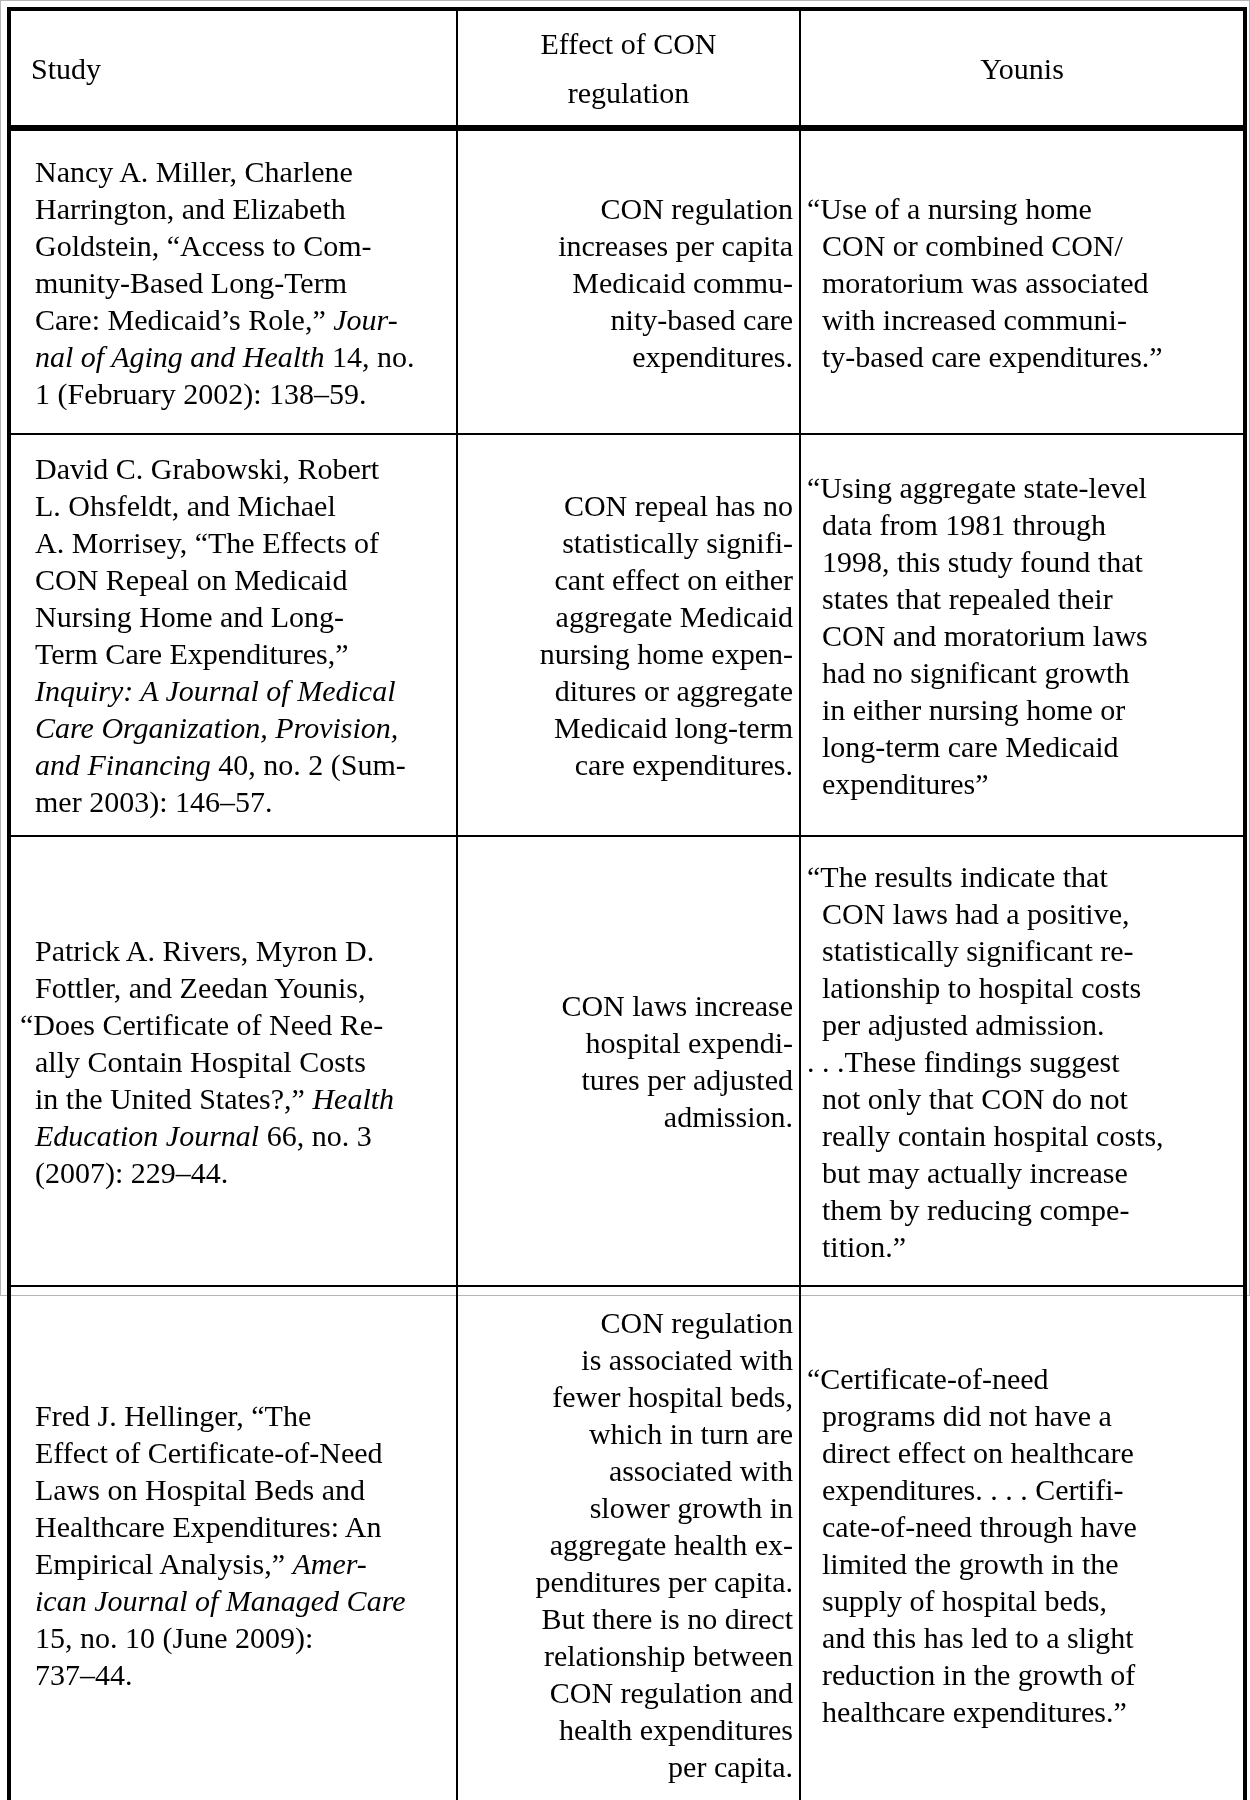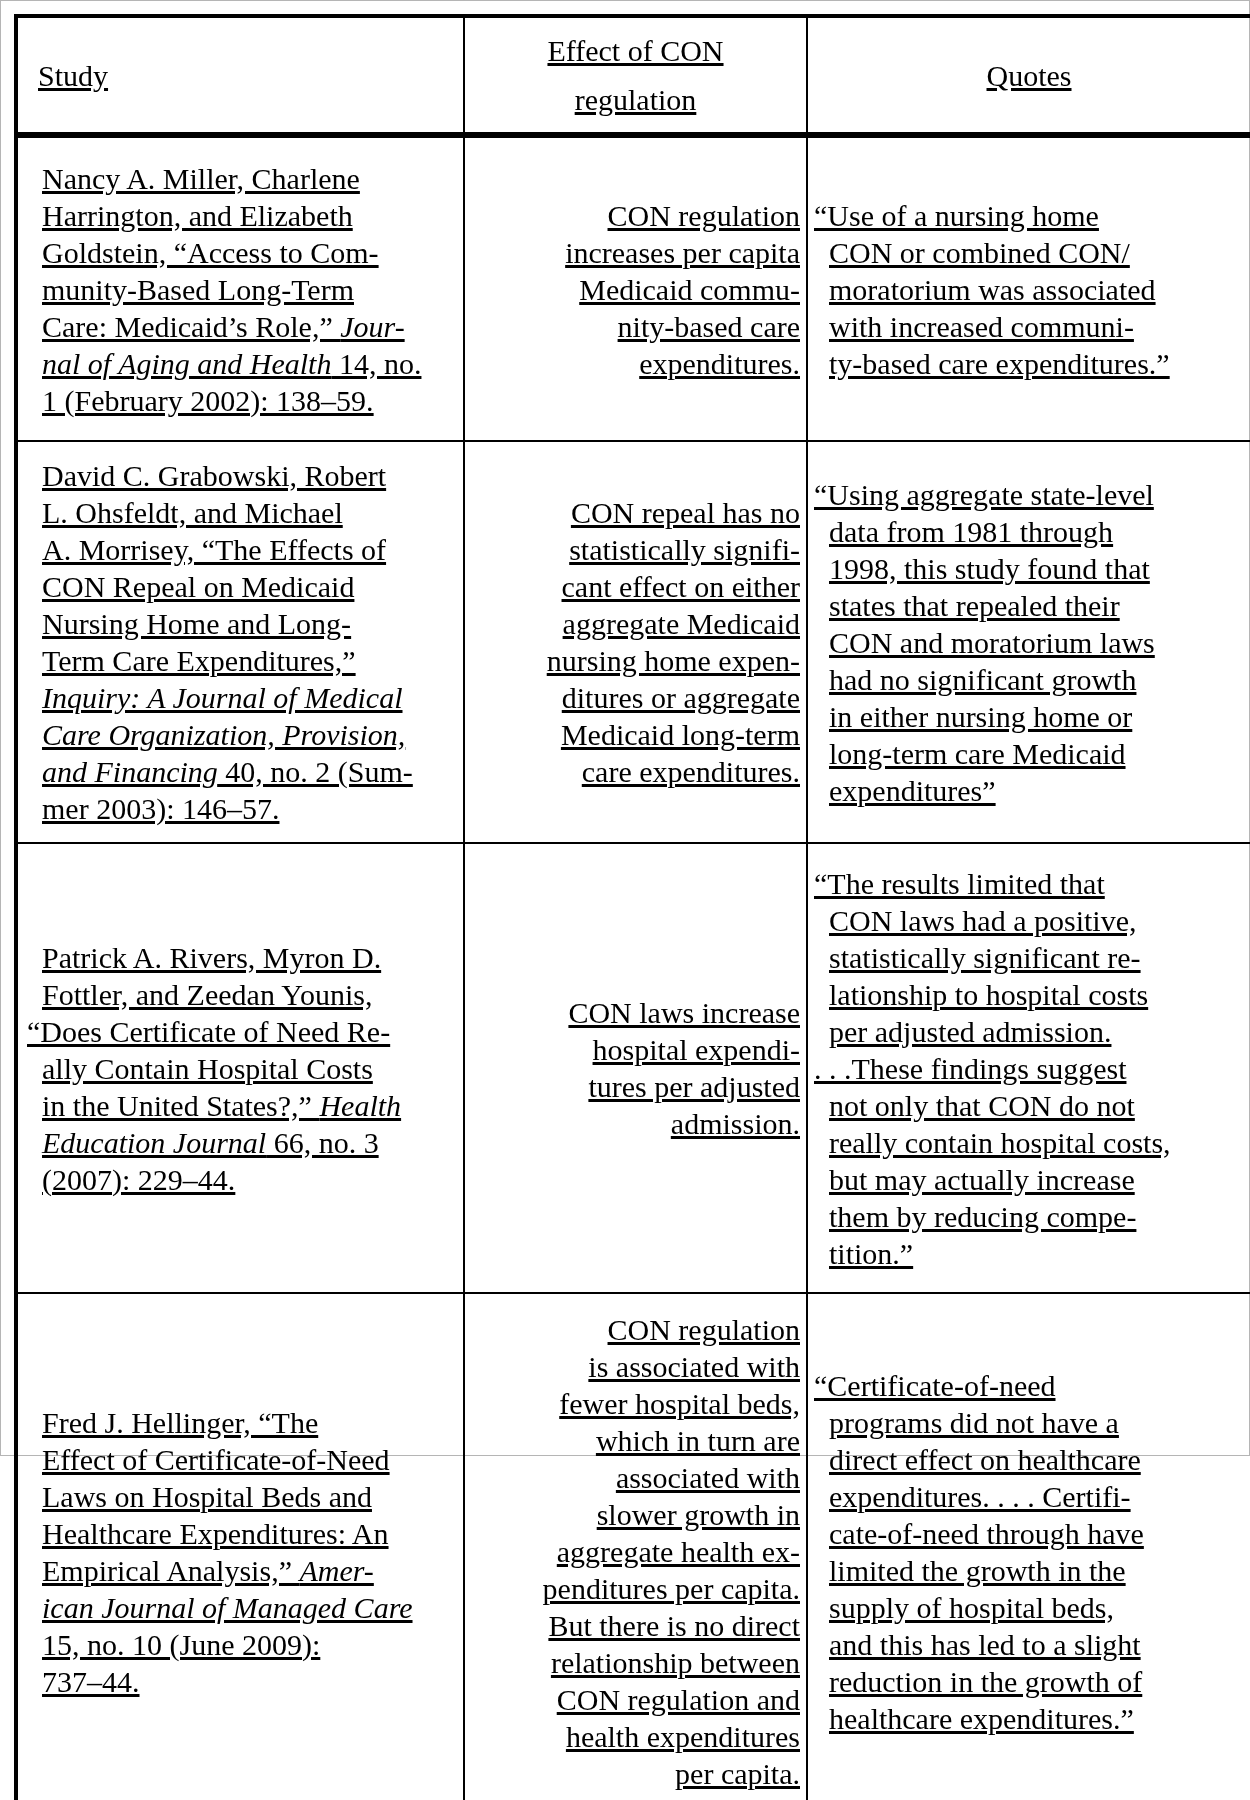--- a/index.html
+++ b/index.html
@@ -7,25 +7,24 @@
     padding: 0;
     background: #ffffff;
     width: 1250px;
     height: 1800px;
     font-family: "Liberation Serif", "DejaVu Serif", serif;
     color: #000000;
     box-sizing: border-box;
   }
   .page {
     width: 1250px;
-    height: 1456px;
-    padding: 14px;
+    height: 1296px;
+    padding: 7px;
     box-sizing: border-box;
     box-shadow: inset 0 0 0 1px #b5b5b5;
-    text-decoration: underline;
   }
   table.con-table {
     border-collapse: collapse;
     table-layout: fixed;
     width: 1236px;
     height: 1784px;
     border: 4px solid #000000;
   }
   col.c1 { width: 448px; }
   col.c2 { width: 343px; }
@@ -69,21 +68,21 @@
       <col class="c2">
       <col class="c3">
     </colgroup>
     <thead>
       <tr>
         <th class="h-study">Study</th>
         <th class="h-effect">
           <div class="ln">Effect of CON</div>
           <div class="ln">regulation</div>
         </th>
-        <th class="h-quotes">Quotes</th>
+        <th class="h-quotes">Younis</th>
       </tr>
     </thead>
     <tbody>
       <tr>
         <td class="study">
             <div class="ln"><span>Nancy A. Miller, Charlene</span></div>
             <div class="ln"><span>Harrington, and Elizabeth</span></div>
             <div class="ln"><span>Goldstein, “Access to Com-</span></div>
             <div class="ln"><span>munity-Based Long-Term</span></div>
             <div class="ln"><span>Care: Medicaid’s Role,” </span><i>Jour-</i></div>
@@ -150,21 +149,21 @@
             <div class="ln"><i>Education Journal</i><span> 66, no. 3</span></div>
             <div class="ln"><span>(2007): 229–44.</span></div>
           </td>
         <td class="effect">
             <div class="ln"><span>CON laws increase</span></div>
             <div class="ln"><span>hospital expendi-</span></div>
             <div class="ln"><span>tures per adjusted</span></div>
             <div class="ln"><span>admission.</span></div>
           </td>
         <td class="quotes">
-            <div class="ln hang"><span>“The results limited that</span></div>
+            <div class="ln hang"><span>“The results indicate that</span></div>
             <div class="ln"><span>CON laws had a positive,</span></div>
             <div class="ln"><span>statistically significant re-</span></div>
             <div class="ln"><span>lationship to hospital costs</span></div>
             <div class="ln"><span>per adjusted admission.</span></div>
             <div class="ln hang"><span>. . .These findings suggest</span></div>
             <div class="ln"><span>not only that CON do not</span></div>
             <div class="ln"><span>really contain hospital costs,</span></div>
             <div class="ln"><span>but may actually increase</span></div>
             <div class="ln"><span>them by reducing compe-</span></div>
             <div class="ln"><span>tition.”</span></div>

